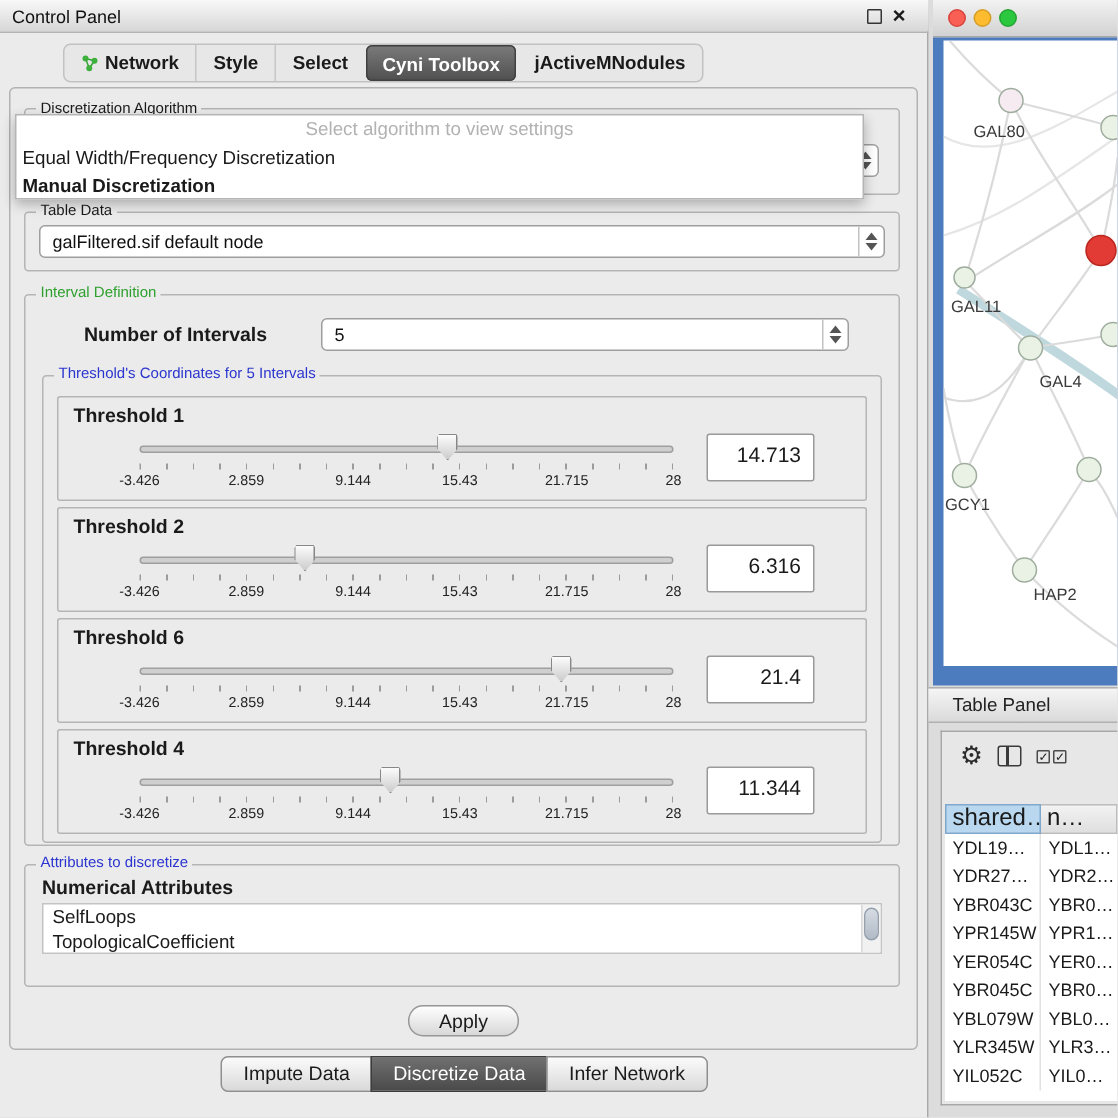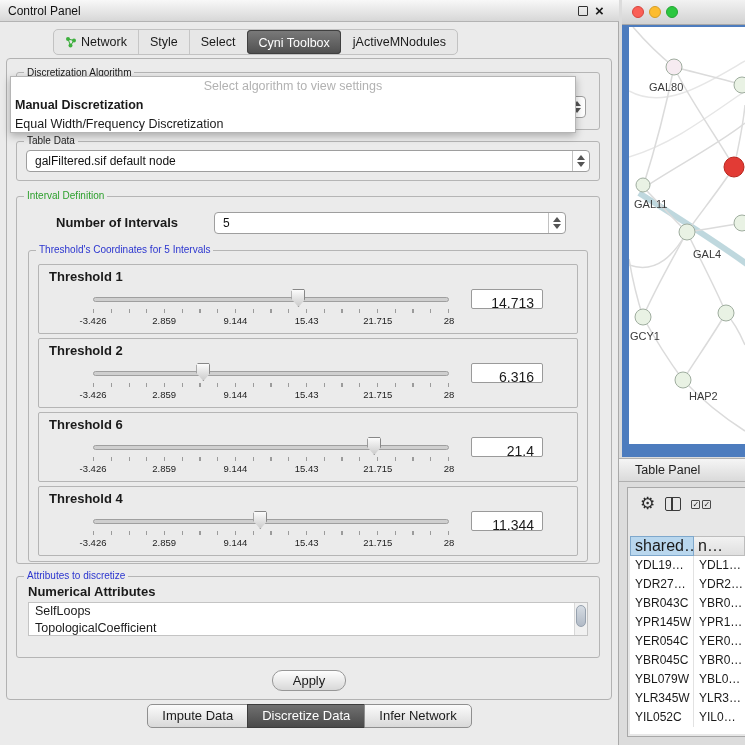--- a/index.html
+++ b/index.html
@@ -15,21 +15,21 @@
 
   
   #control-panel { left:0; top:0; width:619px; height:745px; background:#ebebeb; border-right:1px solid #a9a9a9; }
   #cp-titlebar { left:0; top:0; width:619px; height:22px;
     background:linear-gradient(#f8f8f8,#d7d7d7); border-bottom:1px solid #b3b3b3; }
   #cp-title { left:8px; top:0; line-height:22px; font-size:12px; color:#111; }
   #float-icon { left:578px; top:6px; width:10px; height:10px; border:1.5px solid #333; border-radius:1px; cursor:pointer; }
   #close-icon { left:595px; top:1px; font-size:15px; font-weight:bold; line-height:20px; cursor:pointer; }
 
   
-  #top-tabs { left:0; top:28px; width:511px; height:28px; display:flex; justify-content:center; align-items:center; }
+  #top-tabs { left:0; top:28px; width:511px; height:28px; display:flex; justify-content:center; align-items:center;font-weight:bold; }
   .tabstrip { display:flex; align-items:center; background:#e7e7e7; border:1px solid #c2c2c2; border-radius:5px; height:26px; }
   .tab { padding:4px 11px; font-size:12.5px; cursor:pointer; display:flex; align-items:center; gap:4px; border-left:1px solid #c6c6c6; height:24px; }
   .tab:first-child { border-left:none; }
   .tab.selected { background:linear-gradient(#7b7b7b,#4f4f4f); color:#fff; border-radius:4px; border-left:none; margin:0 1px; box-shadow:inset 0 0 0 1px #404040;align-items:flex-end; }
   .tab.selected + .tab { border-left:none; }
 
   
   #outer-panel { left:6px; top:58px; width:606px; height:642px; border:1px solid #b2b2b2; border-radius:4px; background:#ebebeb; }
 
   .group { position:absolute; border:1px solid #b5b5b5; border-radius:3px; }
@@ -76,21 +76,21 @@
   .slider-zone { position:absolute; left:54px; top:24px; width:356px; height:40px; }
   .track { position:absolute; left:0; right:0; top:8px; height:5px; background:#cfcfcf; border:1px solid #9f9f9f; border-radius:3px; cursor:pointer; }
   .thumb { position:absolute; top:0; width:14px; height:18px;
     background:linear-gradient(#ffffff,#c9c9c9);
     clip-path:polygon(10% 0,90% 0,100% 14%,100% 55%,50% 100%,0 55%,0 14%);
     box-shadow:inset 0 0 0 1px #878787; cursor:pointer; }
   .ticks { position:absolute; left:0; top:20px; width:356px; height:4px;
     background:repeating-linear-gradient(to right,#9b9b9b 0,#9b9b9b 1px,transparent 1px,transparent 17.75px); }
   .scale-row { position:absolute; left:0; top:26px; width:356px; height:12px; }
   .tick-label { position:absolute; transform:translateX(-50%); font-size:9.5px; color:#222; white-space:nowrap; }
-  .thr-value { position:absolute; left:432px; top:24px; width:72px; height:20px; background:#fff; border:1px solid #9a9a9a; border-radius:2px;
+  .thr-value { position:absolute; left:432px; top:24px; width:72px; height:32px; background:#fff; border:1px solid #9a9a9a; border-radius:2px;
     font-size:14px; line-height:26px; text-align:right; padding-right:8px; }
 
   
   #attr-group { left:16px; top:576px; width:584px; height:82px; }
   #attr-title { left:24px; top:569px; }
   #attr-label { left:28px; top:584px; font-size:13px; font-weight:bold; }
   #attr-list { left:28px; top:602px; width:560px; height:34px; background:#fff; border:1px solid #c4c4c4; overflow:hidden; }
   .attr-item { font-size:12.5px; line-height:17px; padding-left:6px; white-space:nowrap; cursor:pointer; }
   #attr-scrollbar { position:absolute; right:0; top:0; bottom:0; width:13px; background:#f1f1f1; border-left:1px solid #d8d8d8; }
   #attr-scroll-thumb { position:absolute; left:1px; top:2px; width:10px; height:22px; border-radius:5px;
@@ -185,22 +185,22 @@
   <div class="group-title abs" id="alg-title">Discretization Algorithm</div>
   <div class="combo" id="alg-combo">
     <div class="combo-stepper">
         <div class="arr-up"></div>
         <div class="arr-down"></div>
       </div>
   </div>
 
   <div class="abs" id="alg-popup">
     <div id="alg-placeholder">Select algorithm to view settings</div>
+    <div class="alg-option">Equal Width/Frequency Discretization</div>
     <div class="alg-option first">Manual Discretization</div>
-    <div class="alg-option">Equal Width/Frequency Discretization</div>
   </div>
 
   <div class="group" id="td-group"></div>
   <div class="group-title abs" id="td-title">Table Data</div>
   <div class="combo" id="td-combo">
     <div class="combo-text">galFiltered.sif default node</div>
     <div class="combo-stepper">
         <div class="arr-up"></div>
         <div class="arr-down"></div>
       </div>

